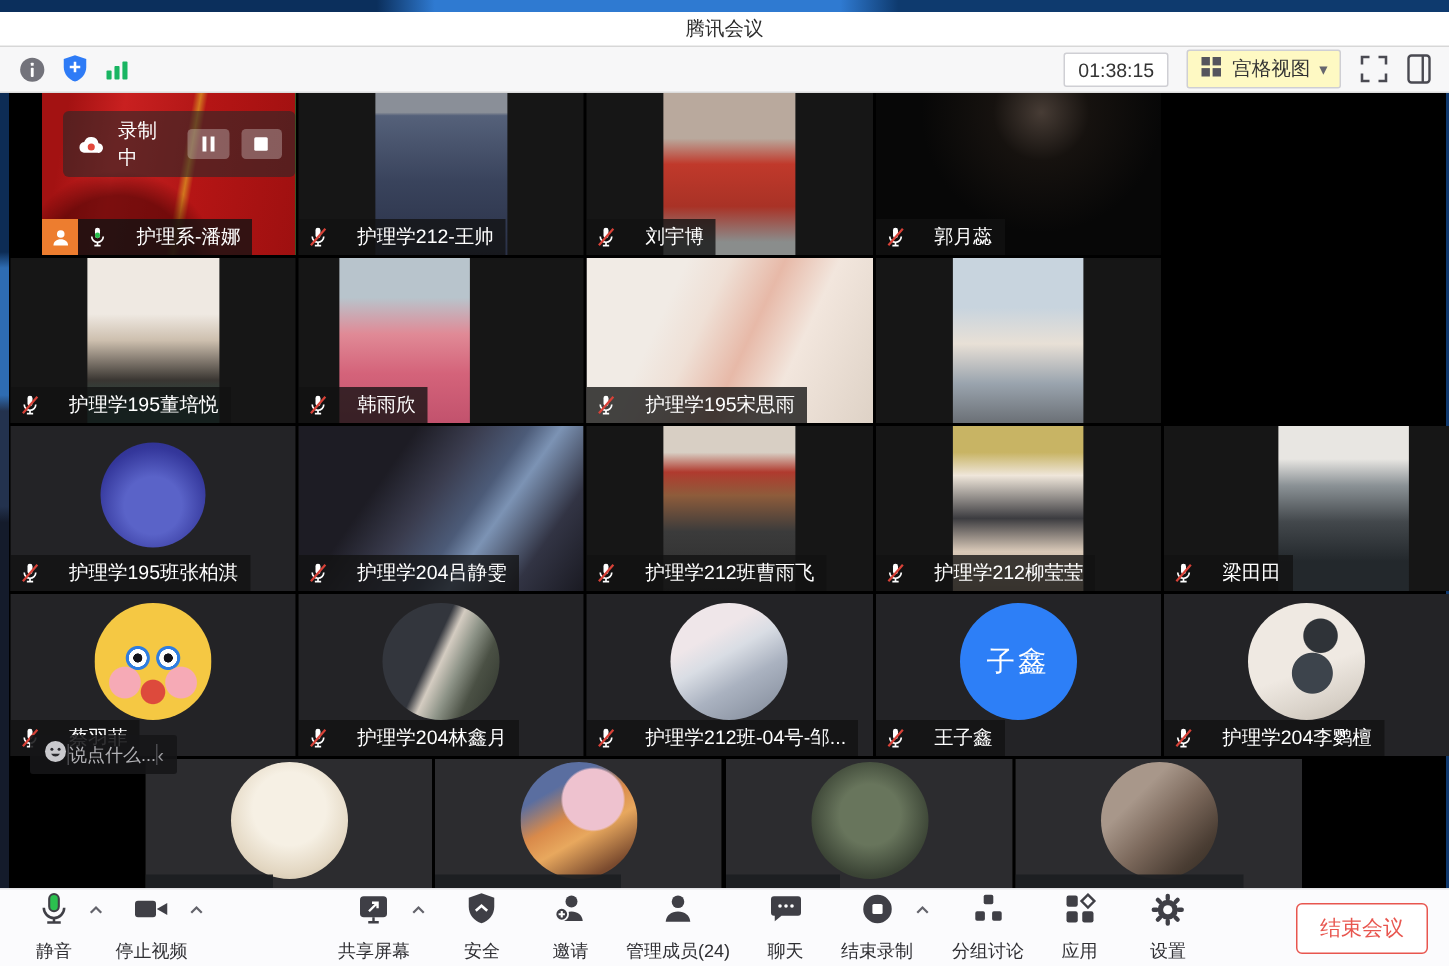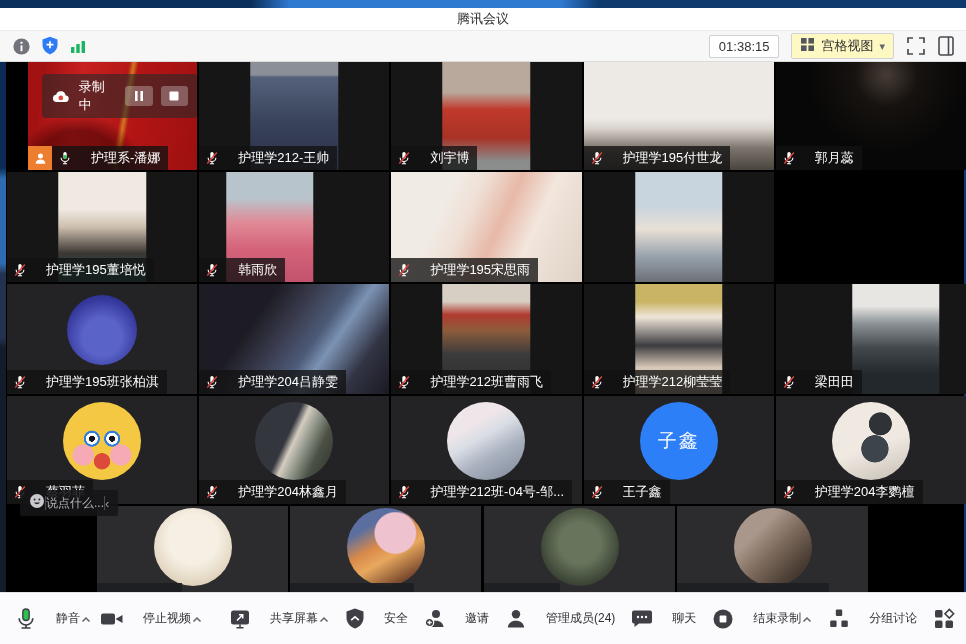--- a/index.html
+++ b/index.html
@@ -96,21 +96,21 @@
     align-items:center;gap:0;background:rgba(22,22,24,.88);border-radius:2px;padding:0 9px;}
   .chat-ph{color:#b2b2b6;font-size:12px;}
   .chat-divider{width:1px;height:14px;background:#4a4a4e;}
   .chat-collapse{color:#9a9a9e;font-size:13px;}
   
   .toolbar-bottom{height:52px;background:#fbfbfd;border-top:1px solid #e3e3e6;display:flex;
     align-items:center;padding:0 14px;box-sizing:border-box;}
   .tb-left{display:flex;gap:8px;}
   .tb-center{flex:1;display:flex;justify-content:center;align-items:flex-end;gap:15px;margin-left:26px;}
   .tb-group{display:flex;align-items:flex-start;}
-  .tb-item{display:flex;flex-direction:row;align-items:center;gap:18px;min-width:44px;cursor:default;}
+  .tb-item{display:flex;flex-direction:column;align-items:center;gap:8px;min-width:44px;cursor:default;}
   .tb-ico{height:24px;display:flex;align-items:center;justify-content:center;}
   .tb-label{font-size:12px;color:#2f2f33;white-space:nowrap;}
   .tb-chevron{margin-top:9px;margin-left:1px;display:inline-flex;}
   .end-btn{margin-left:auto;background:#fff;border:1px solid #e8564f;color:#e8564f;font-size:14px;
     padding:7px 15px;border-radius:4px;font-family:inherit;cursor:default;}
   .pname{overflow:hidden;text-overflow:clip;}
 </style>
 </head>
 <body>
 
@@ -227,32 +227,20 @@
           <svg width="14" height="14" viewBox="0 0 16 16">
             <rect x="6.1" y="1" width="3.8" height="8" rx="1.9" fill="#fff"></rect>
             <path d="M3.6 7.6a4.4 4.4 0 0 0 8.8 0" fill="none" stroke="#fff" stroke-width="1.3"></path>
             <path d="M8 12.2v2.1M5.6 14.6h4.8" stroke="#fff" stroke-width="1.3"></path>
             <path d="M2.6 14.2L13.6 1.8" stroke="#d84238" stroke-width="1.7"></path>
           </svg>
           <span class="pname">刘宇博</span>
         </div>
       </div>
       <div class="tile">
-        <div class="video f-light"></div>
-        <div class="nameplate">
-          <svg width="14" height="14" viewBox="0 0 16 16">
-            <rect x="6.1" y="1" width="3.8" height="8" rx="1.9" fill="#fff"></rect>
-            <path d="M3.6 7.6a4.4 4.4 0 0 0 8.8 0" fill="none" stroke="#fff" stroke-width="1.3"></path>
-            <path d="M8 12.2v2.1M5.6 14.6h4.8" stroke="#fff" stroke-width="1.3"></path>
-            <path d="M2.6 14.2L13.6 1.8" stroke="#d84238" stroke-width="1.7"></path>
-          </svg>
-          <span class="pname">护理学195付世龙</span>
-        </div>
-      </div>
-      <div class="tile">
         <div class="video v-dim"></div>
         <div class="nameplate">
           <svg width="14" height="14" viewBox="0 0 16 16">
             <rect x="6.1" y="1" width="3.8" height="8" rx="1.9" fill="#fff"></rect>
             <path d="M3.6 7.6a4.4 4.4 0 0 0 8.8 0" fill="none" stroke="#fff" stroke-width="1.3"></path>
             <path d="M8 12.2v2.1M5.6 14.6h4.8" stroke="#fff" stroke-width="1.3"></path>
             <path d="M2.6 14.2L13.6 1.8" stroke="#d84238" stroke-width="1.7"></path>
           </svg>
           <span class="pname">郭月蕊</span>
         </div>

